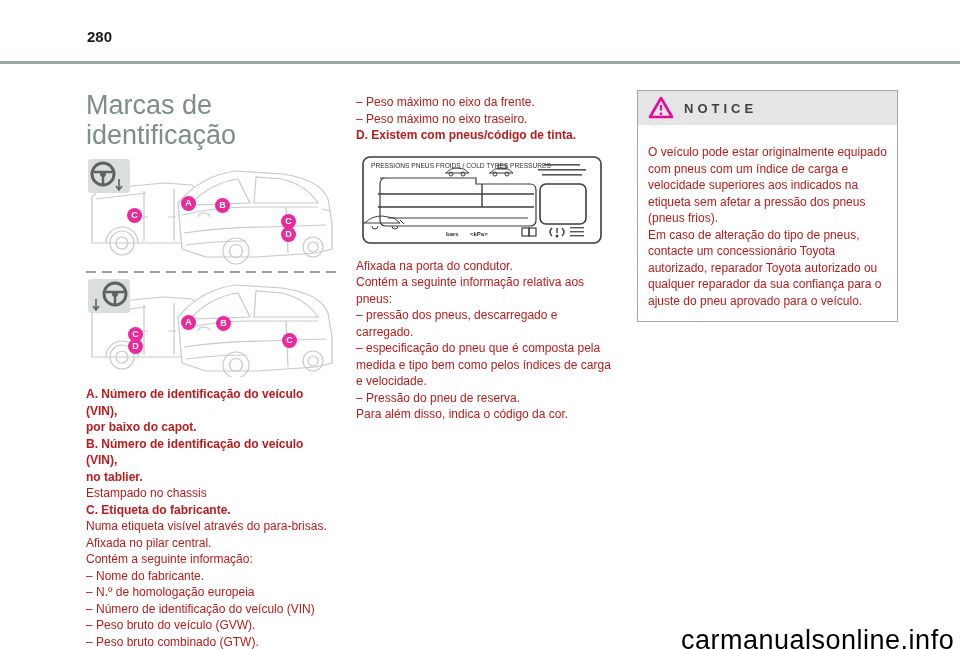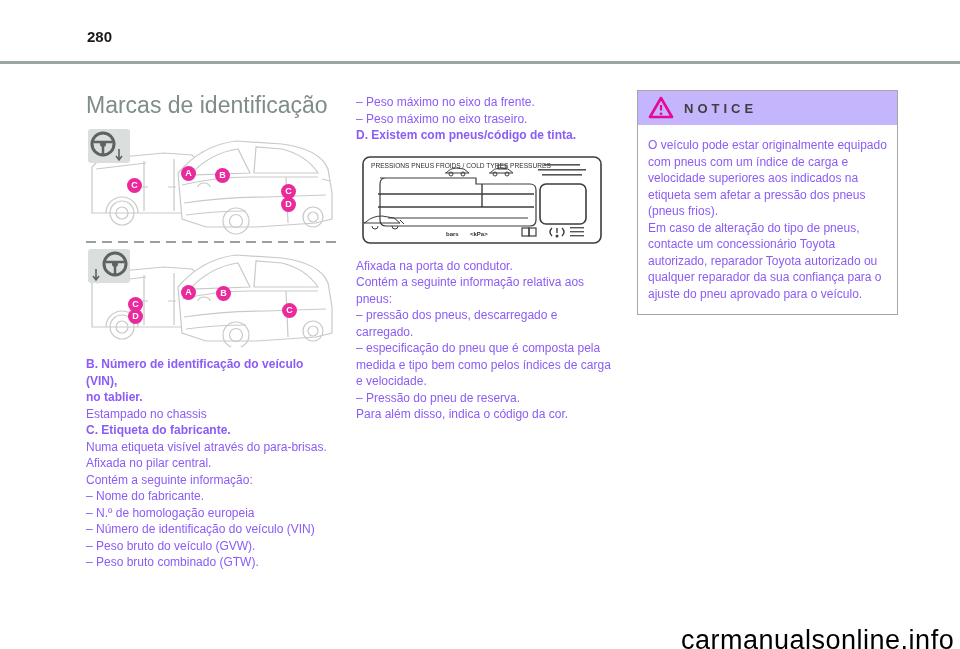--- a/index.html
+++ b/index.html
@@ -9,22 +9,22 @@
     font-family:"Liberation Sans", sans-serif; color:#141414; overflow:hidden;margin-top:8px;
   }
   .page-number { position:absolute; left:87px; top:20px; font-size:15px; font-weight:bold; color:#1a1a1a; }
   .top-rule { position:absolute; left:0; top:53px; width:960px; height:3px; background:#9aa6a2; }
 
   
   .col1 { position:absolute; left:86px; top:82px; width:252px; }
   .col2 { position:absolute; left:356px; top:86px; width:256px; }
   .col3 { position:absolute; left:637px; top:82px; width:261px; }
 
-  h1.title { font-size:23px; font-weight:400; color:#7e8d89; line-height:30px; letter-spacing:0; }
-  .body-text, .line { font-size:12px; line-height:16.5px; white-space:pre-line; color:#8b5cf6; }
+  h1.title { font-size:27px; font-weight:400; color:#7e8d89; line-height:30px; letter-spacing:0; }
+  .body-text, .line { font-size:12px; line-height:16.5px; white-space:pre-line; color:#b91c1c; }
   .intro { margin-top:6px; }
   .line.bold { font-weight:bold; }
   .text-block { margin-top:9px; }
 
   
   .illustration { position:relative; width:252px; }
   .ill-1 { height:110px; margin-top:7px; }
   .dashed-sep { width:252px; height:2px; margin:4px 0 4px 0;
      background:repeating-linear-gradient(90deg,#98a19d 0 10px, transparent 10px 16px); }
   .ill-2 { height:100px; }
@@ -33,24 +33,24 @@
     background:#ea2a9c; color:#fff; font-size:9px; font-weight:bold;
     display:flex; align-items:center; justify-content:center; line-height:1;
   }
 
   
   .label-figure { margin:12px 0 10px 6px; }
 
   
   .notice-box { border:1px solid #a6a6a6; background:#fff; }
   .notice-header {
-    height:34px; background:#c4b5fd; display:flex; align-items:center; gap:10px; padding:0 10px;
+    height:34px; background:#e5e5e5; display:flex; align-items:center; gap:10px; padding:0 10px;
   }
   .notice-title { font-size:13px; font-weight:bold; letter-spacing:4px; color:#3f3f3f; }
-  .notice-body { padding:12px 10px 12px 10px; }
+  .notice-body { padding:19px 10px 12px 10px; }
 
   .watermark {
     position:absolute; left:681px; top:617px; font-size:27px; color:#000000; letter-spacing:0.5px;
   }
 </style>
 </head>
 <body>
 
 <div class="page">
 
@@ -154,20 +154,22 @@
           <span class="badge" style="left: 42px; top: 50px;">C</span>
 
           <span class="badge" style="left: 42px; top: 62px;">D</span>
 
           <span class="badge" style="left: 196px; top: 56px;">C</span>
         </div>
     </div>
 
     <div class="text-block">
 
+        <div class="line bold">A. Número de identificação do veículo (VIN),
+por baixo do capot.</div>
 
         <div class="line bold">B. Número de identificação do veículo (VIN),
 no tablier.</div>
 
         <div class="line">Estampado no chassis</div>
 
         <div class="line bold">C. Etiqueta do fabricante.</div>
 
         <div class="line">Numa etiqueta visível através do para-brisas.</div>
 

